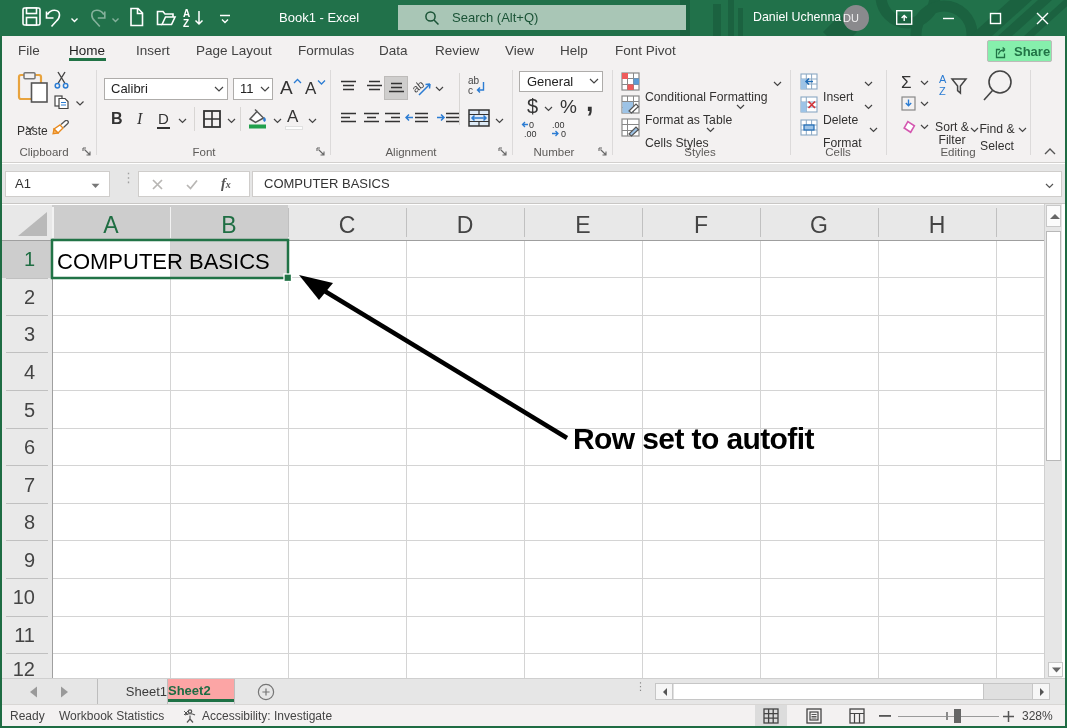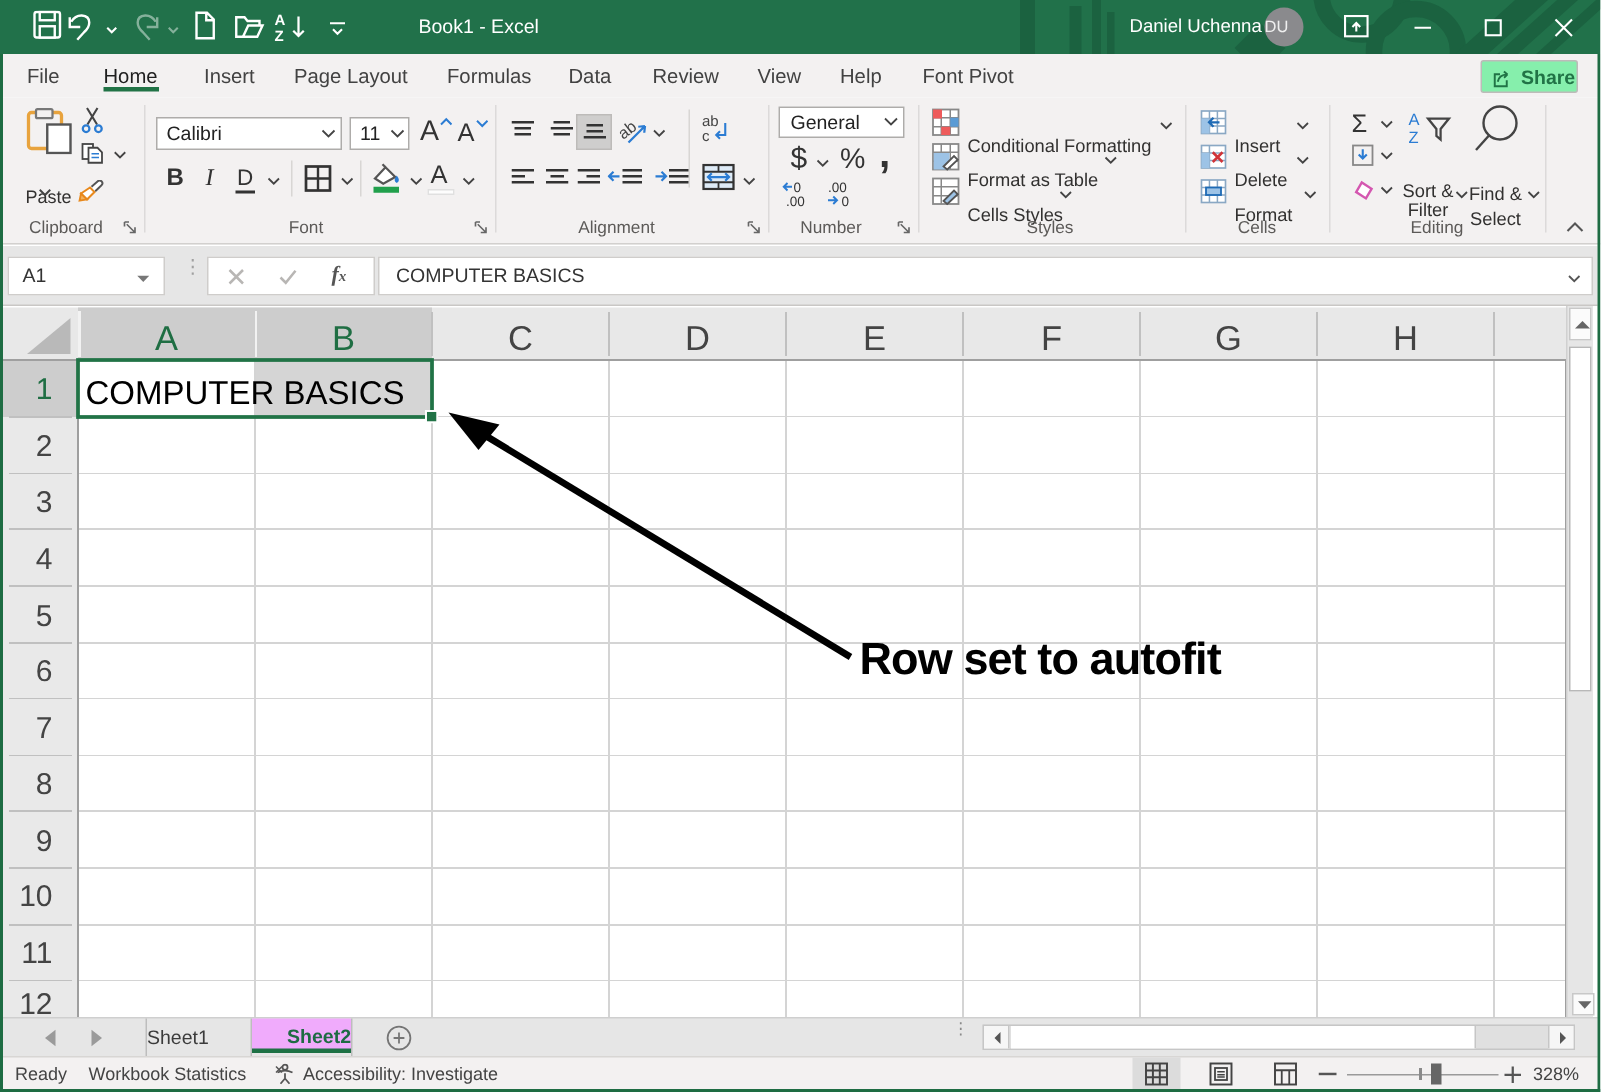--- a/index.html
+++ b/index.html
@@ -87,20 +87,27 @@
           <path d="M177 4 v13 M173.5 13.5 l3.5 3.5 l3.5 -3.5"></path>
         </g>
       <text x="161" y="9.5" fill="#fff" stroke="none" font-size="10" font-weight="bold" font-family="Liberation Sans">A</text>
       <text x="161" y="20" fill="#fff" stroke="none" font-size="10" font-weight="bold" font-family="Liberation Sans">Z</text>
       <g stroke-width="1.4">
           <path d="M198 8.5 h10 M200 12.5 l3 3 l3 -3"></path>
         </g>
     </g>
   </svg>
   <div class="ttl">Book1  -  Excel</div>
+  <div id="search">
+    <svg class="mag" width="16" height="16" viewBox="0 0 16 16">
+        <circle cx="6.5" cy="6.5" r="4.6" fill="none" stroke="#1a5336" stroke-width="1.5"></circle>
+        <path d="M10 10 L14.5 14.5" stroke="#1a5336" stroke-width="1.5"></path>
+      </svg>
+    <span class="stxt" style="left:54px">Search (Alt+Q)</span>
+  </div>
   <div id="user">Daniel Uchenna</div>
   <div id="avatar">DU</div>
   <svg class="abs" style="left:896px;top:10px" width="17" height="16" viewBox="0 0 17 16">
     <rect x="0.7" y="0.7" width="15" height="13.5" fill="none" stroke="#fff" stroke-width="1.4"></rect>
     <path d="M8.2 11 v-5 M5.6 8 l2.6-2.6 L10.8 8" fill="none" stroke="#fff" stroke-width="1.4"></path>
   </svg>
   <div class="winbtn" style="left:925px"><svg width="47" height="36">
         <path d="M18 18.5 h11" stroke="#fff" stroke-width="1.4"></path>
       </svg></div>
   <div class="winbtn" style="left:972px"><svg width="47" height="36">
@@ -538,23 +545,23 @@
         <path d="M0 0.5 L4.5 5.5 L9 0.5 Z" fill="#666"></path>
       </svg>
   </div>
 </div>
 <div id="tabrow">
   <svg class="abs" style="left:25px;top:6px" width="50" height="14">
     <path d="M10 1.5 L3 7 L10 12.5 Z" fill="#9a9a9a"></path>
     <path d="M34 1.5 L41 7 L34 12.5 Z" fill="#9a9a9a"></path>
   </svg>
   <div class="abs" style="left:95px;top:0;width:1px;height:26px;background:#bdbdbd"></div>
-  <div class="abs" style="left:96px;top:0;width:69px;height:26px;font-size:13px;color:#3b3b3b;text-align:left;line-height:25px">Sheet1</div>
+  <div class="abs" style="left:96px;top:0;width:69px;height:26px;font-size:13px;color:#3b3b3b;text-align:right;line-height:25px">Sheet1</div>
   <div class="abs" style="left:165px;top:0;width:1px;height:26px;background:#bdbdbd"></div>
-  <div class="abs" style="left:166px;top:0;width:66px;height:23px;background:#f0abfc;border-bottom:3px solid #1e7145;font-size:13px;font-weight:bold;color:#1e6b43;text-align:right;line-height:23px">Sheet2</div>
+  <div class="abs" style="left:166px;top:0;width:66px;height:23px;background:#fca5a5;border-bottom:3px solid #1e7145;font-size:13px;font-weight:bold;color:#1e6b43;text-align:left;line-height:23px">Sheet2</div>
   <div class="abs" style="left:232px;top:0;width:1px;height:26px;background:#bdbdbd"></div>
   <svg class="abs" style="left:255px;top:4px" width="18" height="18" viewBox="0 0 18 18">
     <circle cx="9" cy="9" r="7.6" fill="none" stroke="#757575" stroke-width="1.2"></circle>
     <path d="M9 5.4 V12.6 M5.4 9 H12.6" stroke="#757575" stroke-width="1.2"></path>
   </svg>
   <div class="abs" style="left:633px;top:5px;width:4px;height:16px;color:#8a8a8a;font-size:11px;line-height:5px">⋮</div>
   <div class="abs" style="left:653px;top:4px;width:395px;height:17px;background:#e0e0e0;border:1px solid #c6c6c6">
     <div class="abs" style="left:0;top:0;width:17px;height:15px;background:#f6f6f6;border-right:1px solid #c6c6c6">
       <svg class="abs" style="left:5px;top:3px" width="8" height="10">
           <path d="M6 1 L2 5 L6 9 Z" fill="#555"></path>

